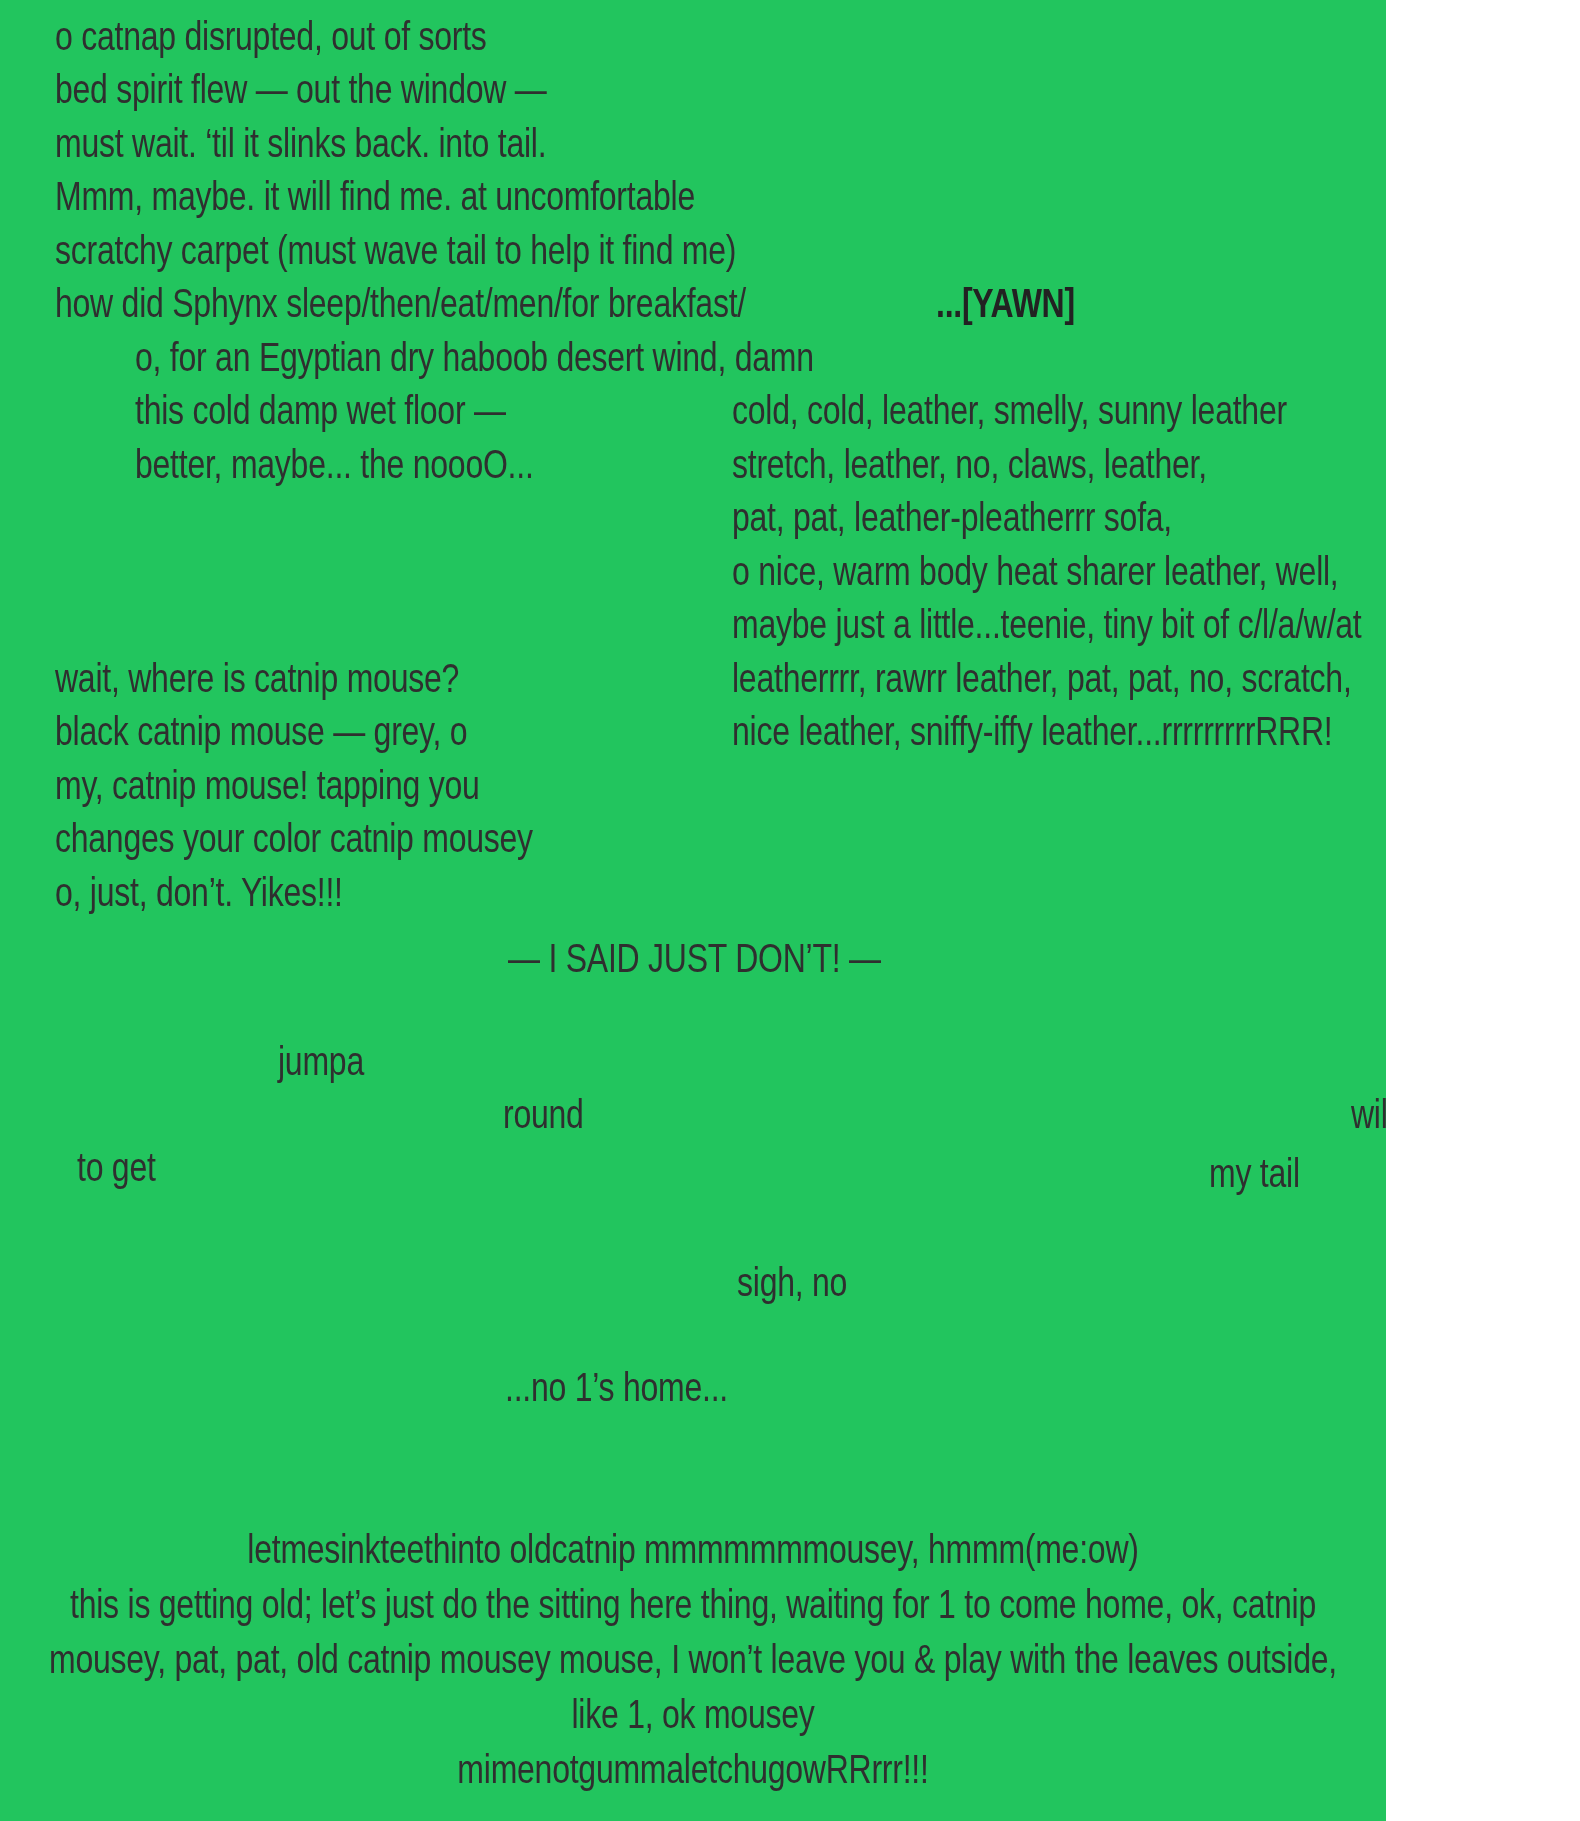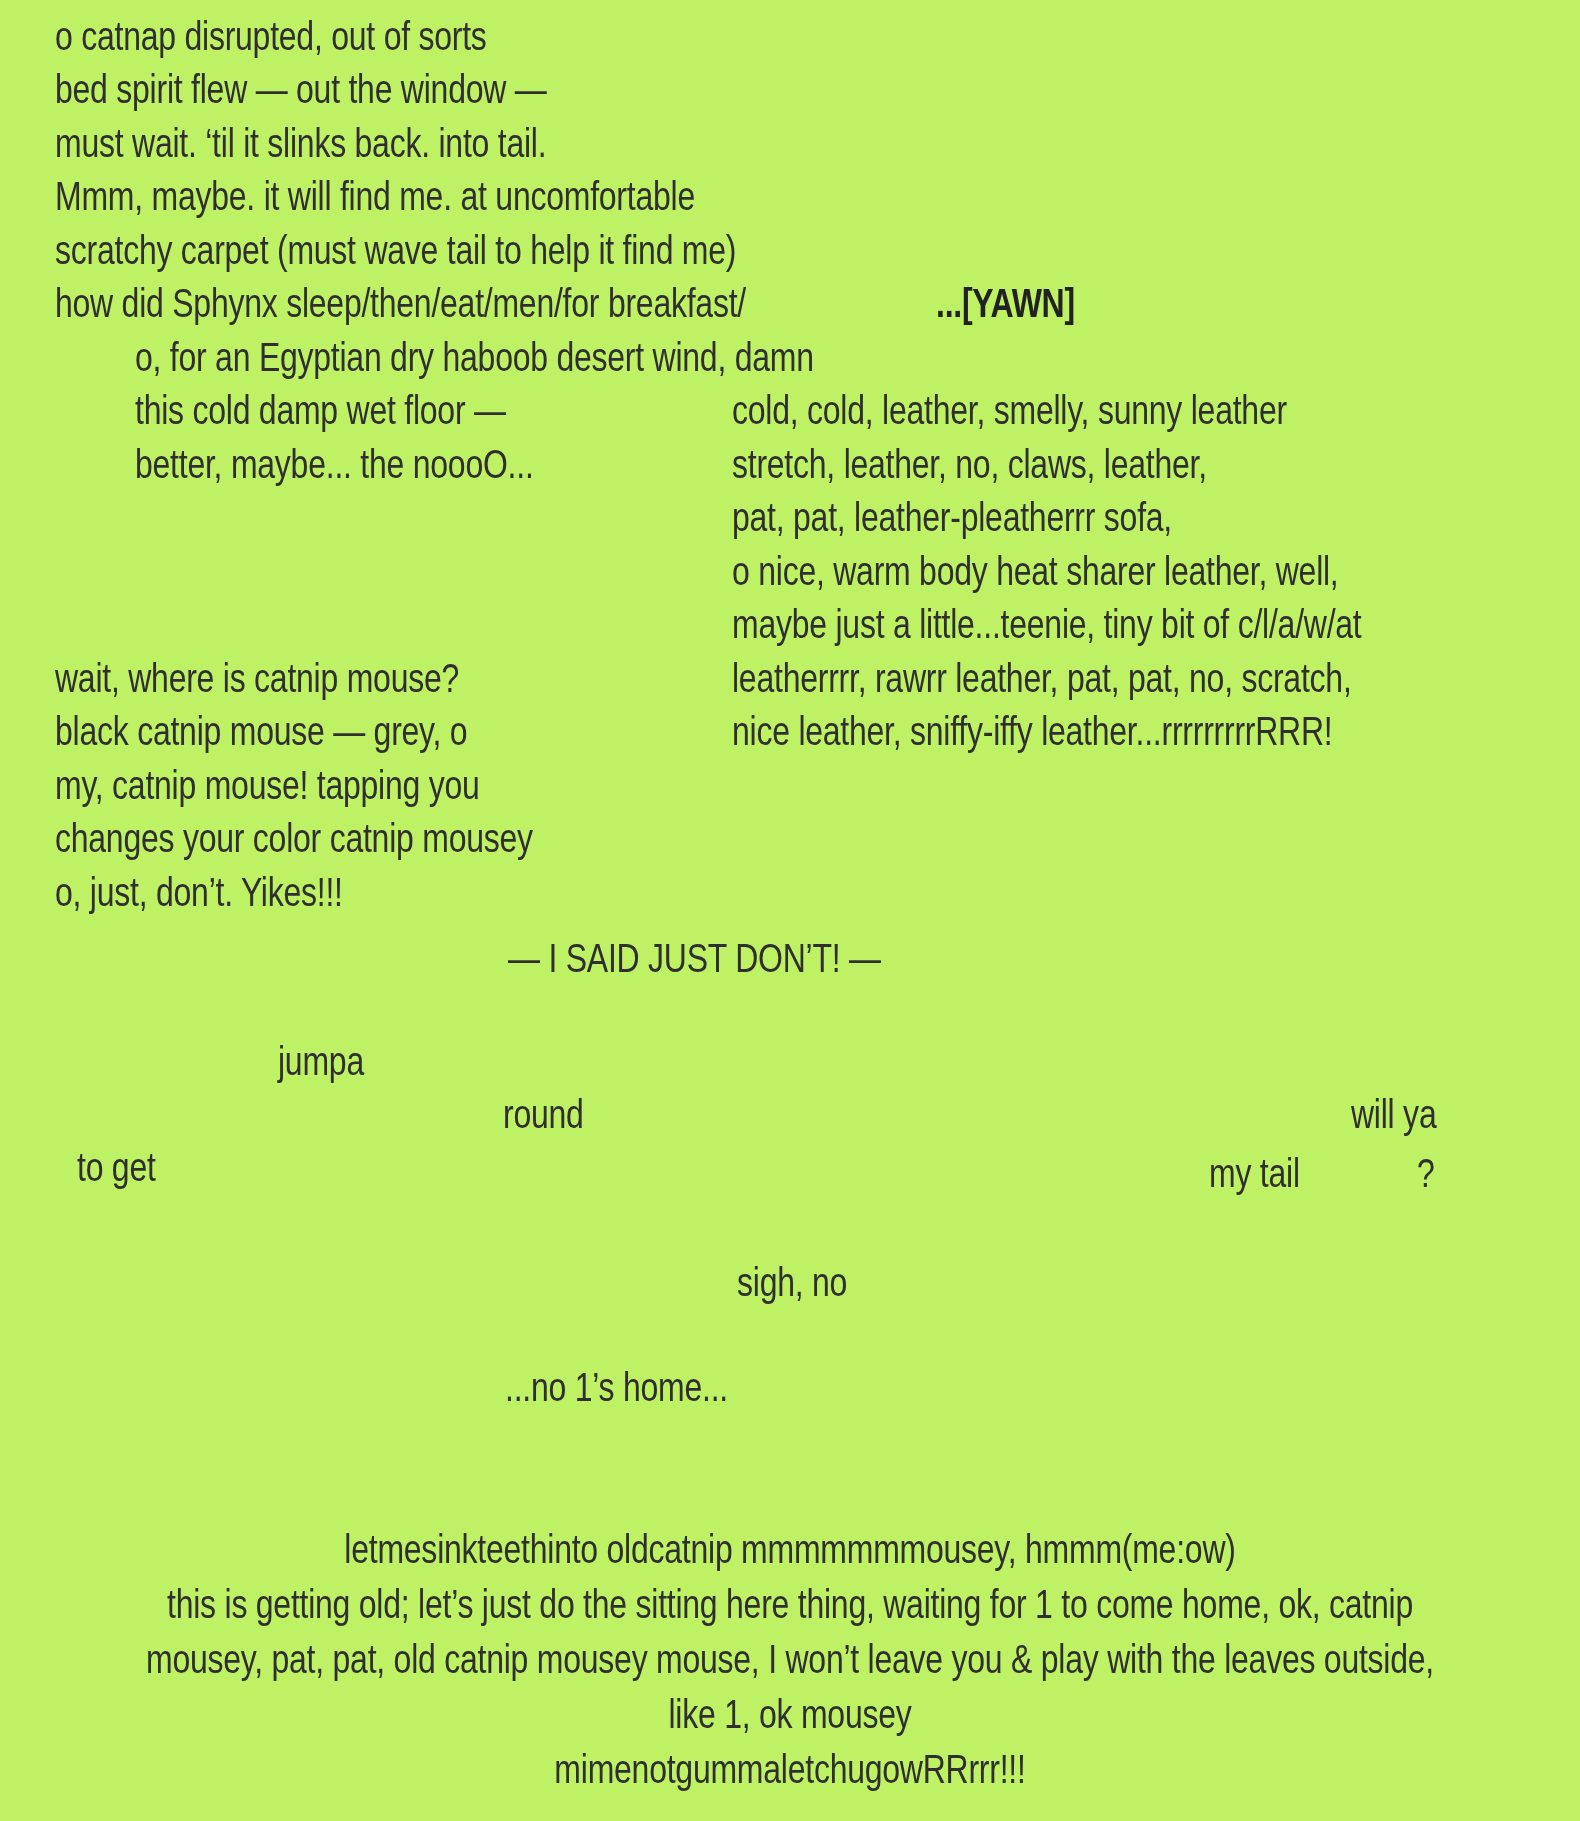--- a/index.html
+++ b/index.html
@@ -2,23 +2,23 @@
 <html><head>
 <meta charset="utf-8">
 <style>
   html, body {
     margin: 0;
     padding: 0;
     background: #ffffff;
   }
   .page {
     position: relative;
-    width: 1580px;
+    width: 1386px;
     height: 1821px;
-    background: #bef264;
+    background: #22c55e;
     overflow: hidden;
     font-family: "Liberation Sans", sans-serif;
   }
   .ln {
     position: absolute;
     white-space: pre;
     font-size: 41px;
     line-height: 1;
     color: #2f2f2f;
     letter-spacing: -0.3px;

